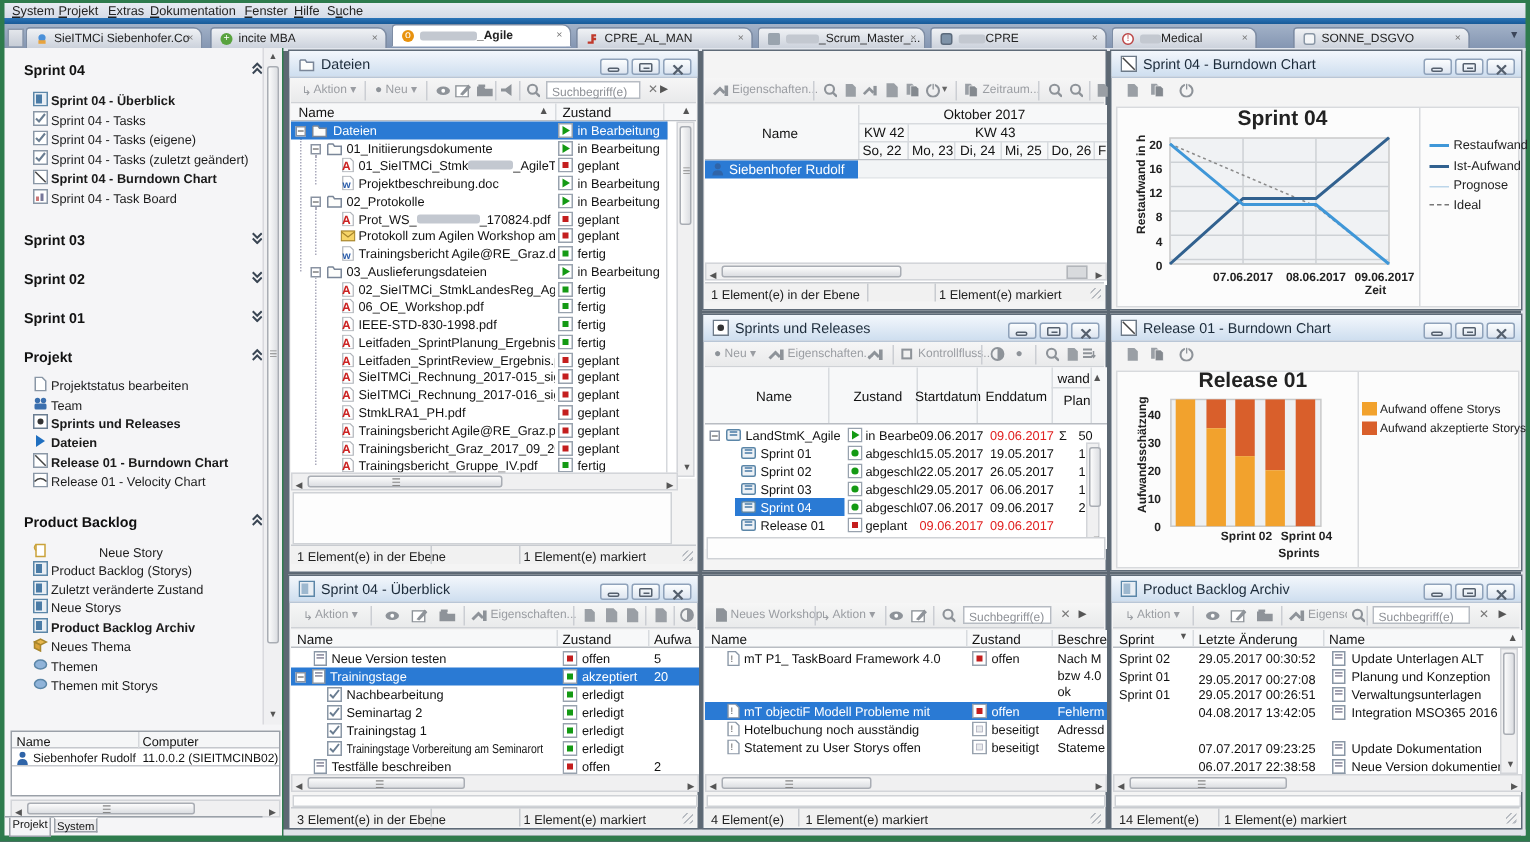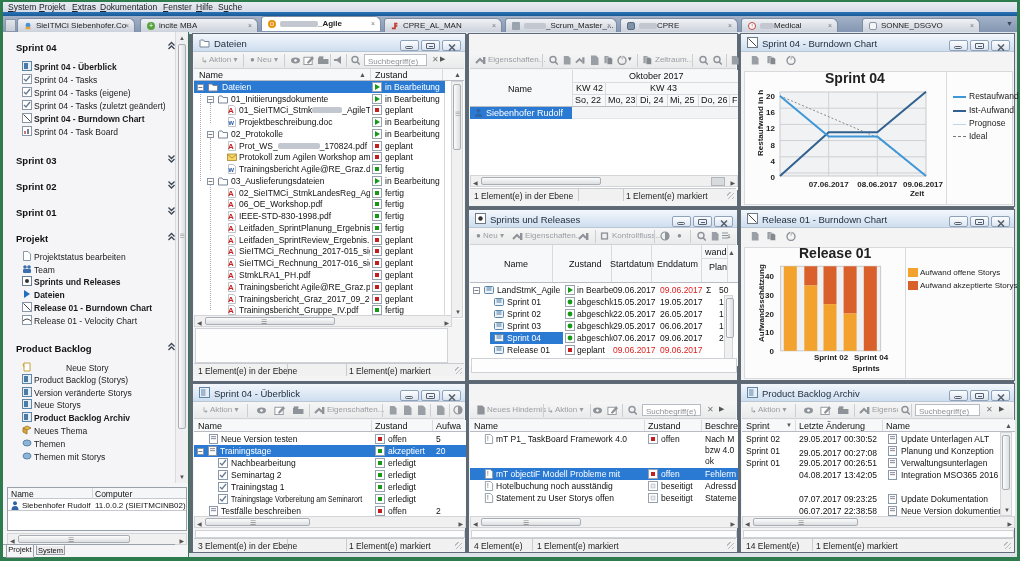--- a/index.html
+++ b/index.html
@@ -210,21 +210,21 @@
  <div class="sbitem" style="top:331px;padding-left:32px;">Neue Story</div>
  <svg class="sbico" style="top:342px;" viewBox="0 0 10 10">
       <rect x="0.5" y="0.5" width="9" height="9" fill="#e8eef4" stroke="#5b86a8"></rect>
       <rect x="2" y="2" width="4" height="6" fill="#4a7ba6"></rect>
     </svg>
  <div class="sbitem" style="top:343px;">Product Backlog (Storys)</div>
  <svg class="sbico" style="top:355px;" viewBox="0 0 10 10">
       <rect x="0.5" y="0.5" width="9" height="9" fill="#e8eef4" stroke="#5b86a8"></rect>
       <rect x="2" y="2" width="4" height="6" fill="#4a7ba6"></rect>
     </svg>
- <div class="sbitem" style="top:356px;">Version veränderte Storys</div>
+ <div class="sbitem" style="top:356px;">Zuletzt veränderte Zustand</div>
  <svg class="sbico" style="top:367px;" viewBox="0 0 10 10">
       <rect x="0.5" y="0.5" width="9" height="9" fill="#e8eef4" stroke="#5b86a8"></rect>
       <rect x="2" y="2" width="4" height="6" fill="#4a7ba6"></rect>
     </svg>
  <div class="sbitem" style="top:368px;">Neue Storys</div>
  <svg class="sbico" style="top:380px;" viewBox="0 0 10 10">
       <rect x="0.5" y="0.5" width="9" height="9" fill="#e8eef4" stroke="#5b86a8"></rect>
       <rect x="2" y="2" width="4" height="6" fill="#4a7ba6"></rect>
     </svg>
  <div class="sbitem" style="top:381px;font-weight:bold;">Product Backlog Archiv</div>
@@ -1165,21 +1165,21 @@
   <div class="psep" style="left:152px;"></div>
   <span style="left:155px;">1 Element(e) markiert</span>
  </div>
 </div>
 
 <div class="panel" style="left:468px;top:383px;width:270px;height:170px;">
  <div class="ptool">
   <svg class="abs" style="left:6px;top:3px;width:10px;height:10px;" viewBox="0 0 11 11">
         <path d="M1.5 0.5 H7 L9.5 3 V10.5 H1.5 Z" fill="#8e9399"></path>
       </svg>
-  <span class="tbtn" style="left:17px;top:3px;">Neues Hindernis</span>
+  <span class="tbtn" style="left:17px;top:3px;">Neues Workshop</span>
   <div class="tsep" style="left:73px;"></div>
   <span class="tbtn" style="left:77px;top:4px;">↳</span>
       <span class="tbtn" style="left:85px;top:3px;">Aktion ▾</span>
   <div class="tsep" style="left:120px;"></div>
   <svg class="abs" style="left:121px;top:4px;width:13px;height:9px;" viewBox="0 0 14 10">
         <use href="#i-eye"></use>
       </svg>
   <svg class="abs" style="left:137px;top:3px;width:11px;height:10px;" viewBox="0 0 12 10">
         <use href="#i-pen"></use>
       </svg>

